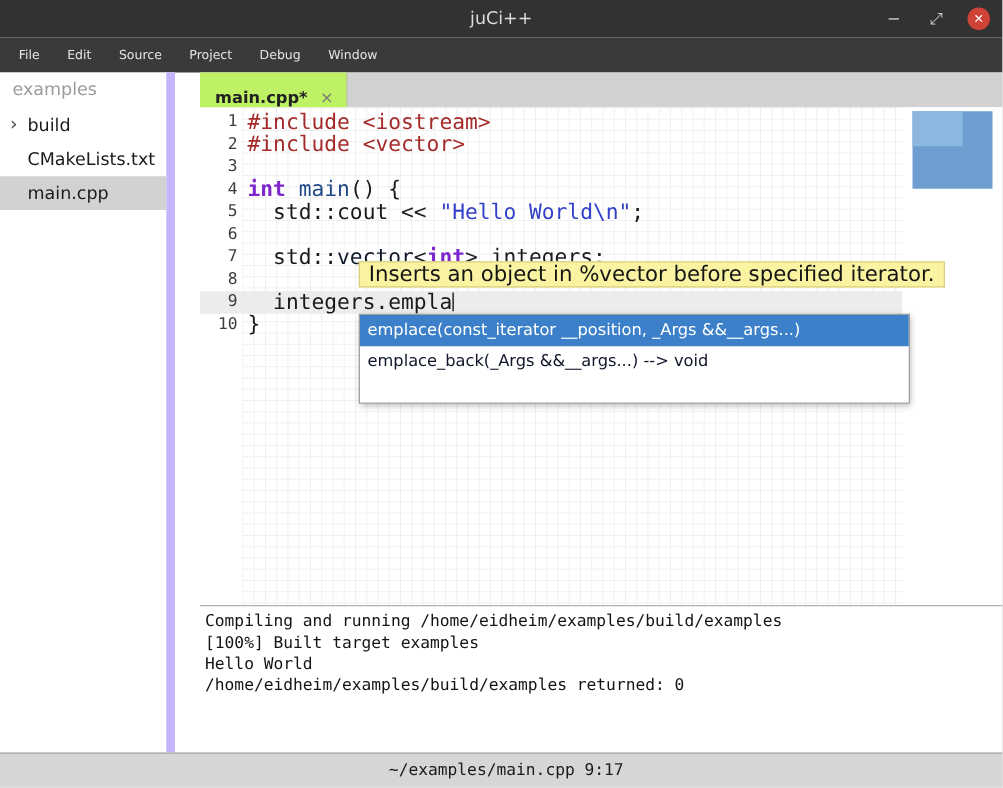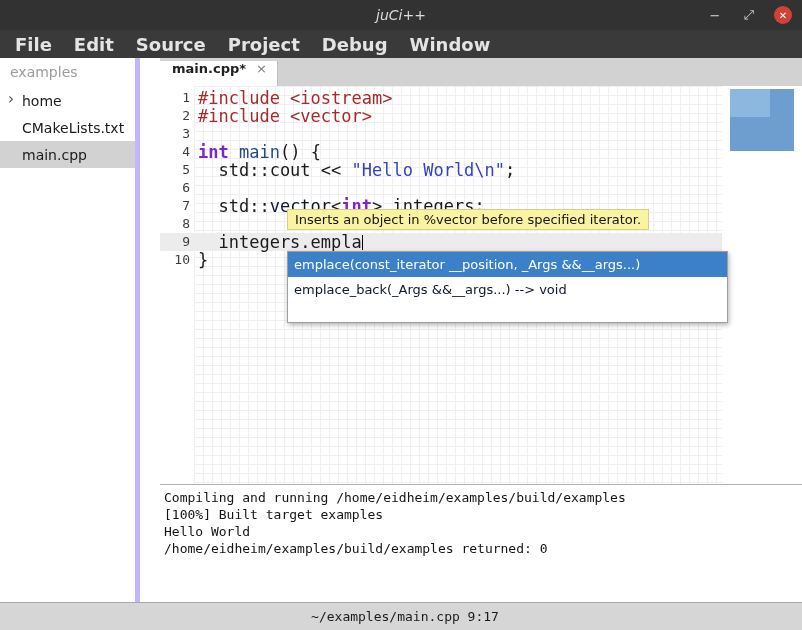--- a/index.html
+++ b/index.html
@@ -2,43 +2,43 @@
 <html><head>
 <meta charset="utf-8">
 <style>
   * { margin:0; padding:0; box-sizing:border-box; }
   body { font-family:"DejaVu Sans", sans-serif; background:#888; }
   #window { position:relative; width:802px; height:630px; background:#fff; overflow:hidden; }
 
   
   .titlebar { position:absolute; top:0; left:0; right:0; height:30px; background:#323232;
               display:flex; align-items:center; justify-content:center; }
-  .titlebar .title { color:#dcdcdc; font-size:14px;font-style:italic; }
+  .titlebar .title { color:#dcdcdc; font-size:14px; }
   .win-controls { position:absolute; right:10px; top:0; height:30px; display:flex; align-items:center; gap:16px; }
   .win-btn { color:#cfcfcf; font-size:13px; width:18px; height:18px; display:flex; align-items:center; justify-content:center; cursor:default; }
   .win-btn.close { background:#cf4238; border-radius:50%; color:#fff; font-size:10px; }
 
   
   .menubar { position:absolute; top:30px; left:0; right:0; height:28px; background:#3a3a3a;
              display:flex; align-items:center; padding-left:4px; }
-  .menu-item { color:#e4e4e4; font-size:18px; padding:4px 11px;font-weight:bold; }
+  .menu-item { color:#e4e4e4; font-size:10px; padding:4px 11px; }
 
   
   .sidebar { position:absolute; top:58px; left:0; width:140px; bottom:28px; background:#fff;
-             border-right:5px solid #c4b5fd; }
+             border-right:7px solid #c4b5fd; }
   .sidebar-header { color:#9b9b9b; font-size:14px; padding:6px 10px 7px 10px; }
   .tree-item { position:relative; height:27px; display:flex; align-items:center; font-size:14px;
                color:#1a1a1a; padding-left:22px; }
   .tree-item .expander { position:absolute; left:8px; top:3px; color:#4a4a4a; font-size:15px; }
   .tree-item.selected { background:#d2d2d2; }
 
   
   .tabstrip { position:absolute; top:58px; left:160px; right:0; height:28px; background:#d2d2d2; }
-  .tab { height:28px; display:inline-flex; align-items:flex-start; gap:10px; padding:0 10px 0 12px;
-         background:#ffffff; border-right:1px solid #bdbdbd; }
+  .tab { height:28px; display:inline-flex; align-items:flex-end; gap:10px; padding:0 10px 0 12px;
+         background:#bef264; border-right:1px solid #bdbdbd; }
   .tab-label { font-size:13px; font-weight:bold; color:#222; }
   .tab-close { color:#7a7a7a; font-size:13px; }
 
   
   .editor { position:absolute; top:86px; left:160px; right:0; height:398px; background:#fff; }
   .editor::before { content:""; position:absolute; left:34px; right:80px; top:0; bottom:0;
       background-image:linear-gradient(to right,#efefef 1px,transparent 1px),
                        linear-gradient(to bottom,#efefef 1px,transparent 1px);
       background-size:9px 9px; }
   .current-line { position:absolute; left:0; right:80px; top:147px; height:18px; background:#ececec; z-index:1; }
@@ -57,21 +57,21 @@
   .tok-pl  { color:#1a1a1a; }
   .cursor { display:inline-block; width:1px; height:15px; background:#000; vertical-align:-2px; }
 
   
   .map { position:absolute; right:0; top:0; width:80px; bottom:0; background:#fff; z-index:3; }
   .map-block { position:absolute; left:8px; top:3px; width:64px; height:62px; background:#6d9ecf; }
   .map-block-light { position:absolute; left:8px; top:3px; width:40px; height:28px; background:#8cb8df; }
 
   
   .tooltip { position:absolute; left:287px; top:209px; height:21px; display:flex; align-items:center;
-             background:#f9f3a2; border:1px solid #d9cf7e; padding:0 7px; font-size:13px; color:#151515;
+             background:#f9f3a2; border:1px solid #d9cf7e; padding:0 7px; font-size:17px; color:#151515;
              white-space:nowrap; z-index:10; }
   .popup { position:absolute; left:287px; top:251px; width:441px; background:#fff;
            border:1px solid #9e9e9e; box-shadow:1px 2px 5px rgba(0,0,0,.3); z-index:10; }
   .popup-row { height:25px; display:flex; align-items:center; padding:0 6px; font-size:13px;
                color:#0f172a; white-space:nowrap; overflow:hidden; }
   .popup-row.selected { background:#3b80c8; color:#fff; }
   .popup-filler { height:20px; }
 
   
   .output { position:absolute; left:160px; right:0; top:484px; height:118px; background:#fff;
@@ -105,21 +105,21 @@
       <span class="menu-item">Project</span>
       <span class="menu-item">Debug</span>
       <span class="menu-item">Window</span>
     </div>
 
   <div class="sidebar">
     <div class="sidebar-header">examples</div>
     <div id="file-tree">
         <div class="tree-item">
           <span class="expander">›</span>
-          <span>home</span>
+          <span>build</span>
         </div>
         <div class="tree-item">
           <span>CMakeLists.txt</span>
         </div>
         <div class="tree-item selected">
           <span>main.cpp</span>
         </div>
       </div>
   </div>
 

